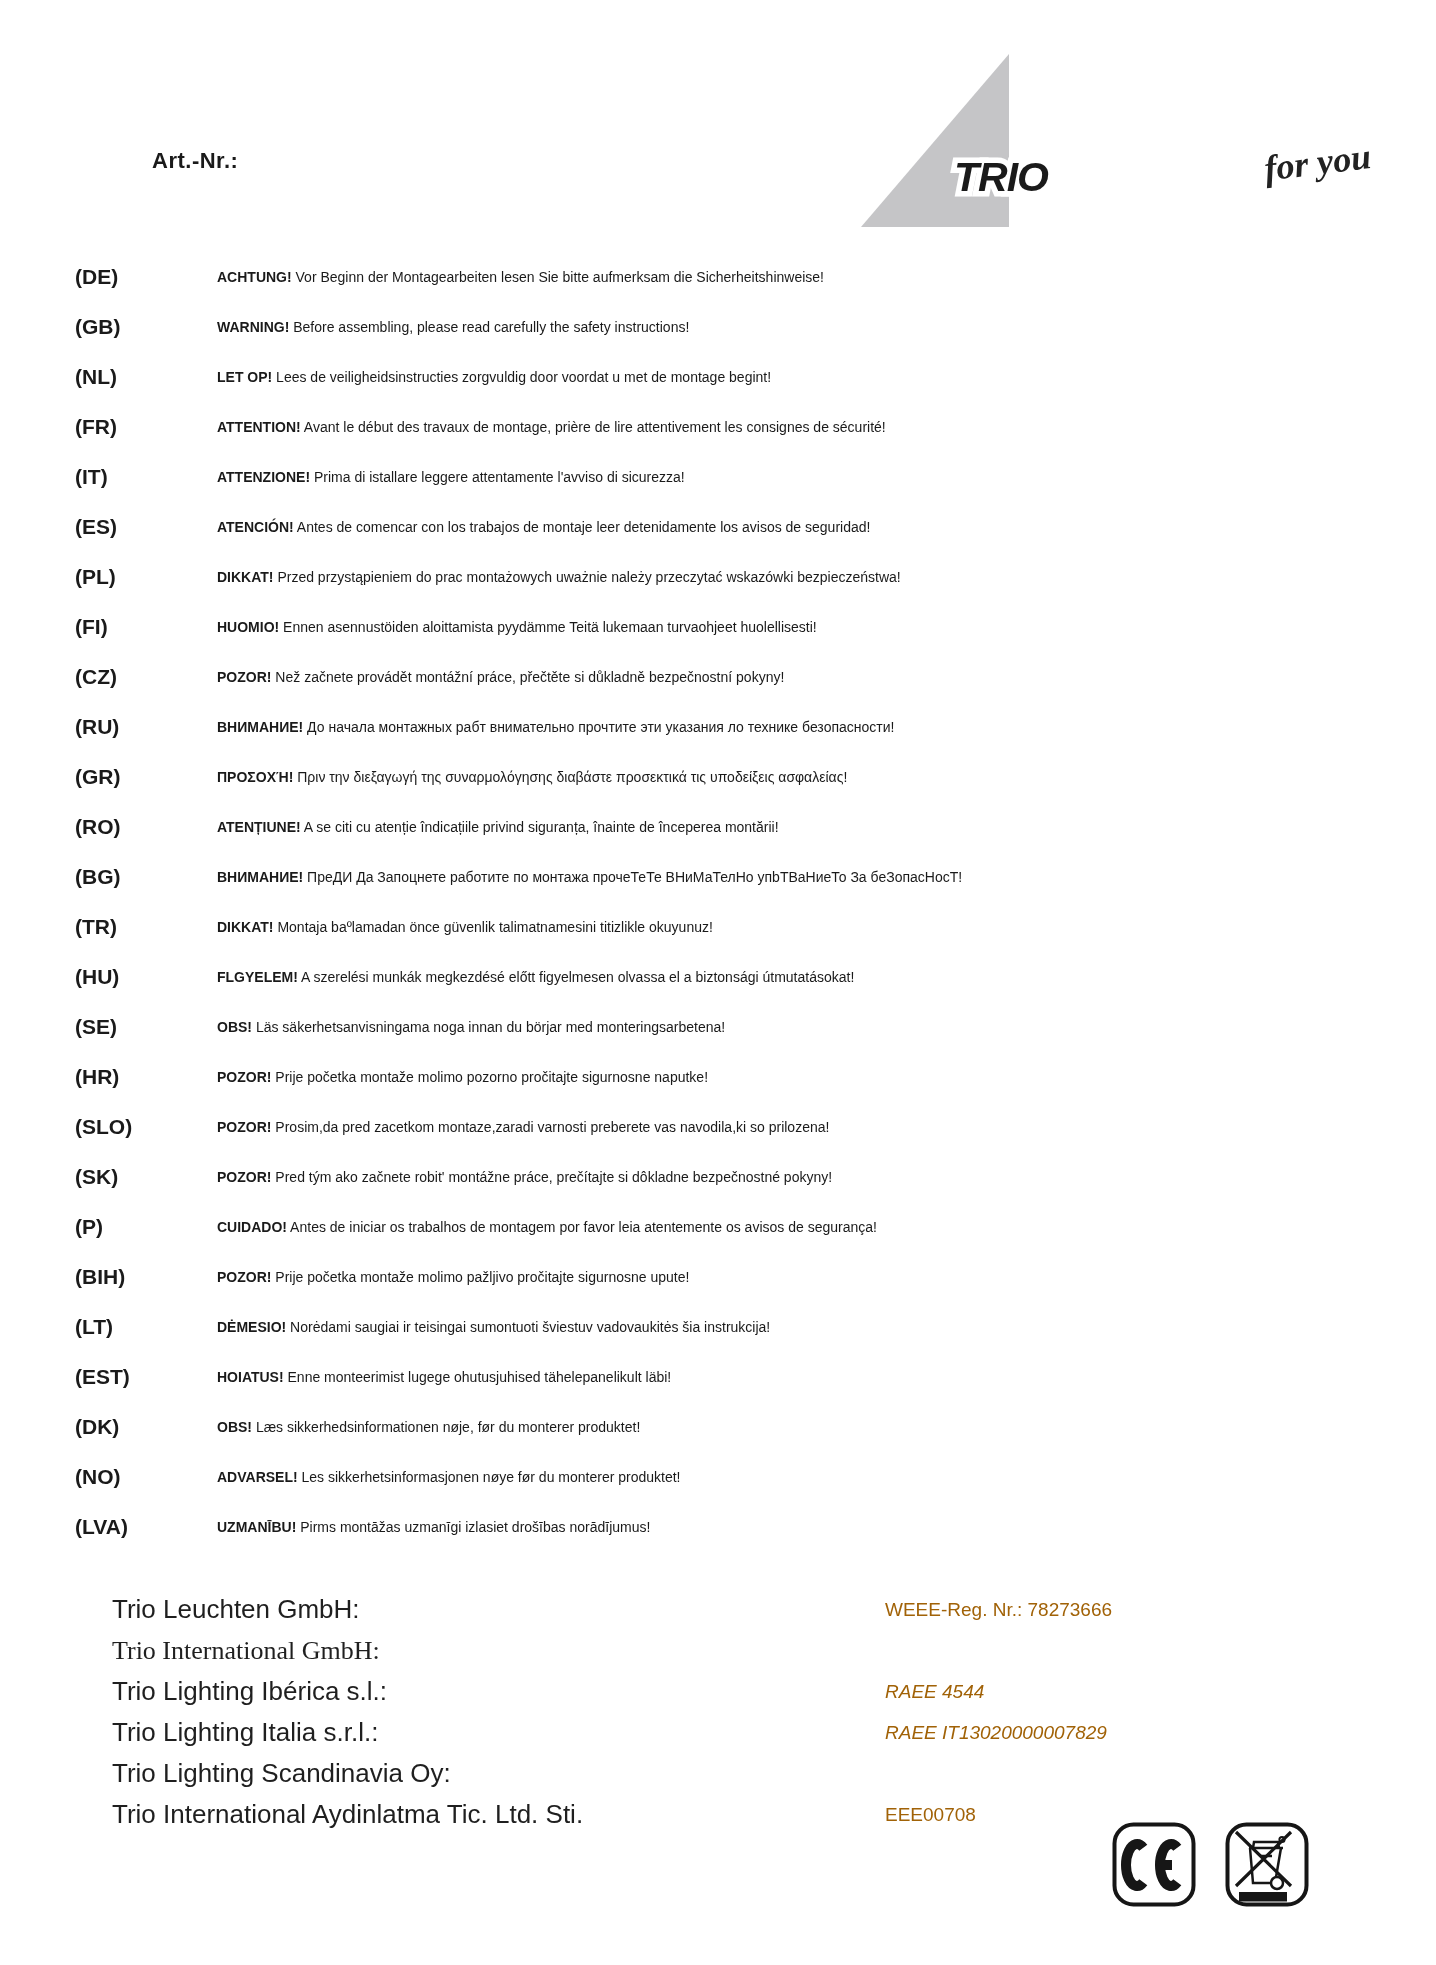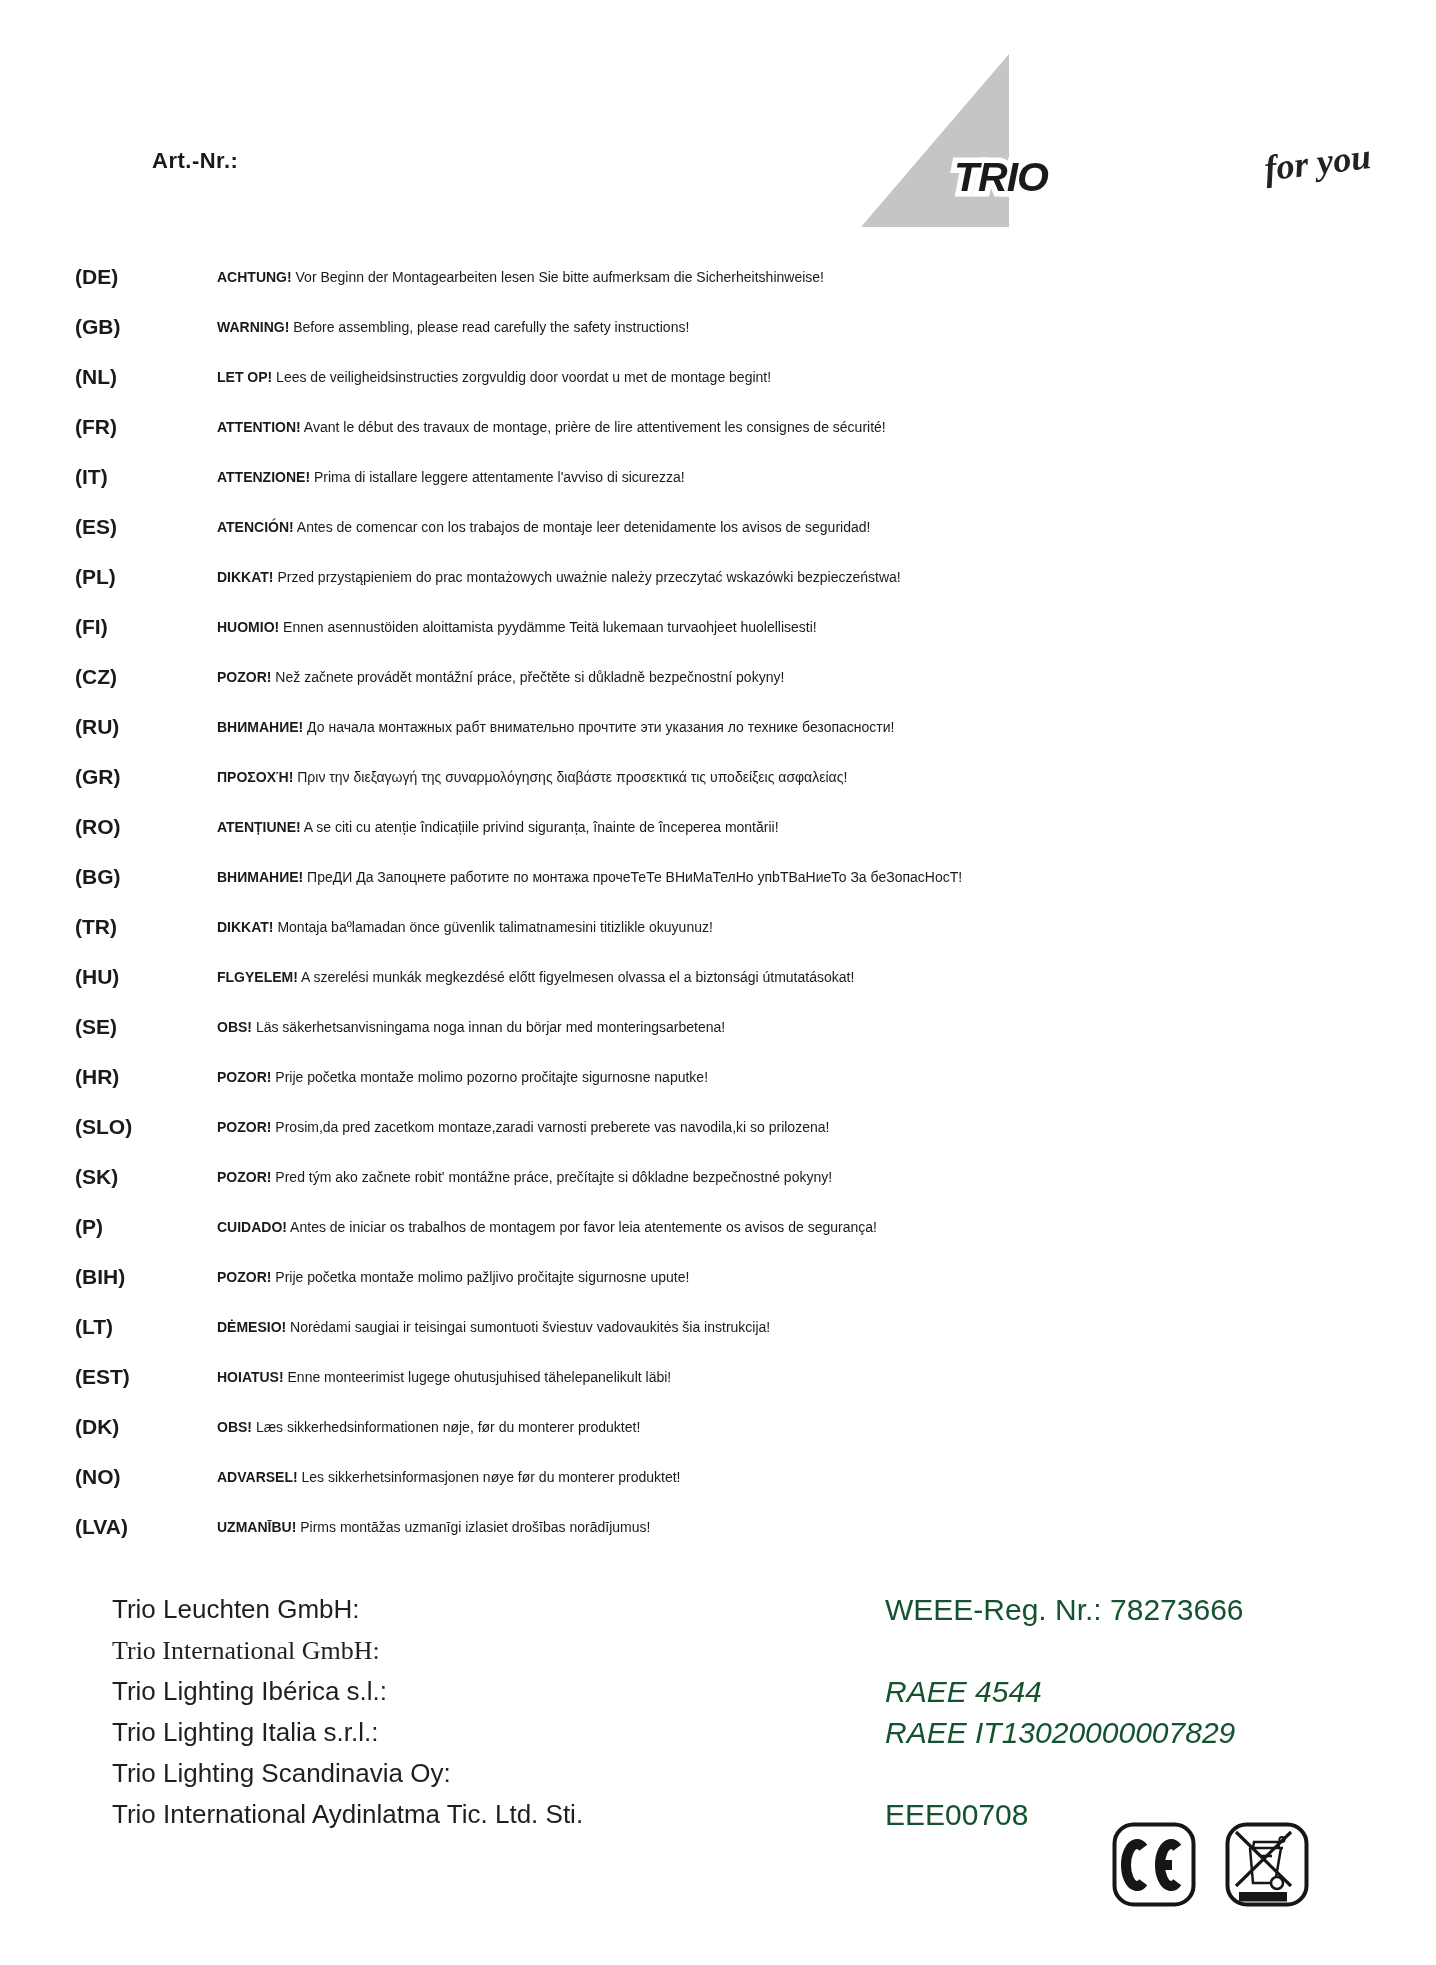--- a/index.html
+++ b/index.html
@@ -18,21 +18,21 @@
     font-size:36px;color:#222;transform:rotate(-7deg);white-space:nowrap;
   }
   .warnings{position:absolute;left:0;top:252px;width:1436px;height:1320px;}
   .w-row{position:absolute;left:0;width:1436px;height:50px;line-height:50px;}
   .w-code{position:absolute;left:75px;font-size:21px;font-weight:700;white-space:nowrap;}
   .w-text{position:absolute;left:217px;font-size:14px;white-space:nowrap;}
   .w-text b{font-weight:700;}
   .companies{position:absolute;left:0;top:1589px;width:1436px;height:260px;}
   .c-row{position:absolute;left:0;width:1436px;height:41px;line-height:41px;}
   .c-name{position:absolute;left:112px;font-size:26px;color:#1f1f1f;white-space:nowrap;}
-  .c-val{position:absolute;left:885px;font-size:30px;color:#14532d;white-space:nowrap;}
+  .c-val{position:absolute;left:885px;font-size:19px;color:#a16207;white-space:nowrap;}
   .c-val.it{font-style:italic;}
   .badge{position:absolute;top:1822px;width:84px;height:85px;}
   .badge.ce{left:1112px;}
   .badge.weee{left:1225px;}
 </style>
 </head>
 <body>
 
 <div class="page">
 

